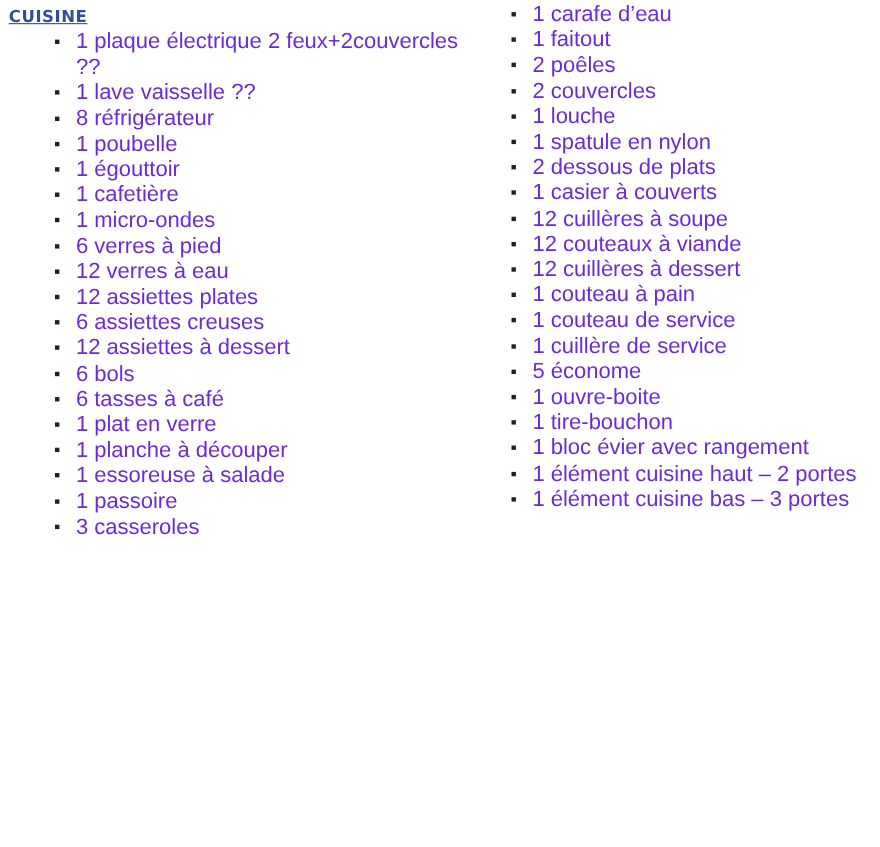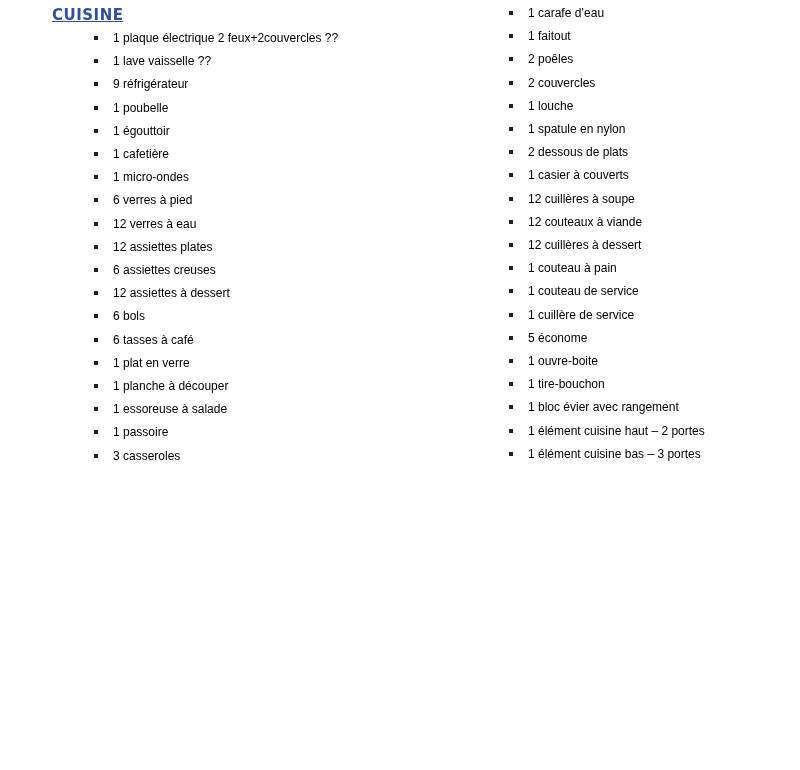--- a/index.html
+++ b/index.html
@@ -13,21 +13,20 @@
     font-family: "Liberation Sans", sans-serif;
     color: #231f20;
     position: relative;
     overflow: hidden;
   }
   .page {
     position: relative;
     width: 672px;
     height: 770px;
     box-sizing: border-box;
-    margin-left: 44px;
   }
   .title {
     position: absolute;
     left: 8px;
     top: 6px;
     font-family: "DejaVu Sans", sans-serif;
     font-size: 15px;
     font-weight: bold;
     letter-spacing: 0.5px;
     color: #2f4f9e;
@@ -54,23 +53,23 @@
     padding-top: 2px;
   }
   ul.list {
     list-style: none;
     margin: 0;
     padding: 0;
   }
   ul.list li {
     position: relative;
     padding-left: 29px;
-    font-size: 12px;
+    font-size: 20px;
     line-height: 23.2px;
-    color: #000000;
+    color: #6d28d9;
   }
   ul.list li .bullet {
     position: absolute;
     left: 10px;
     top: 9px;
     width: 4px;
     height: 4px;
     background: #231f20;
   }
   ul.list li .txt {
@@ -94,21 +93,21 @@
         <li>
             <span class="bullet"></span>
             <span class="txt wrap-2">1 plaque électrique 2 feux+2couvercles ??</span>
           </li>
         <li>
             <span class="bullet"></span>
             <span class="txt">1 lave vaisselle ??</span>
           </li>
         <li>
             <span class="bullet"></span>
-            <span class="txt">9 réfrigérateur</span>
+            <span class="txt">8 réfrigérateur</span>
           </li>
         <li>
             <span class="bullet"></span>
             <span class="txt">1 poubelle</span>
           </li>
         <li>
             <span class="bullet"></span>
             <span class="txt">1 égouttoir</span>
           </li>
         <li>

